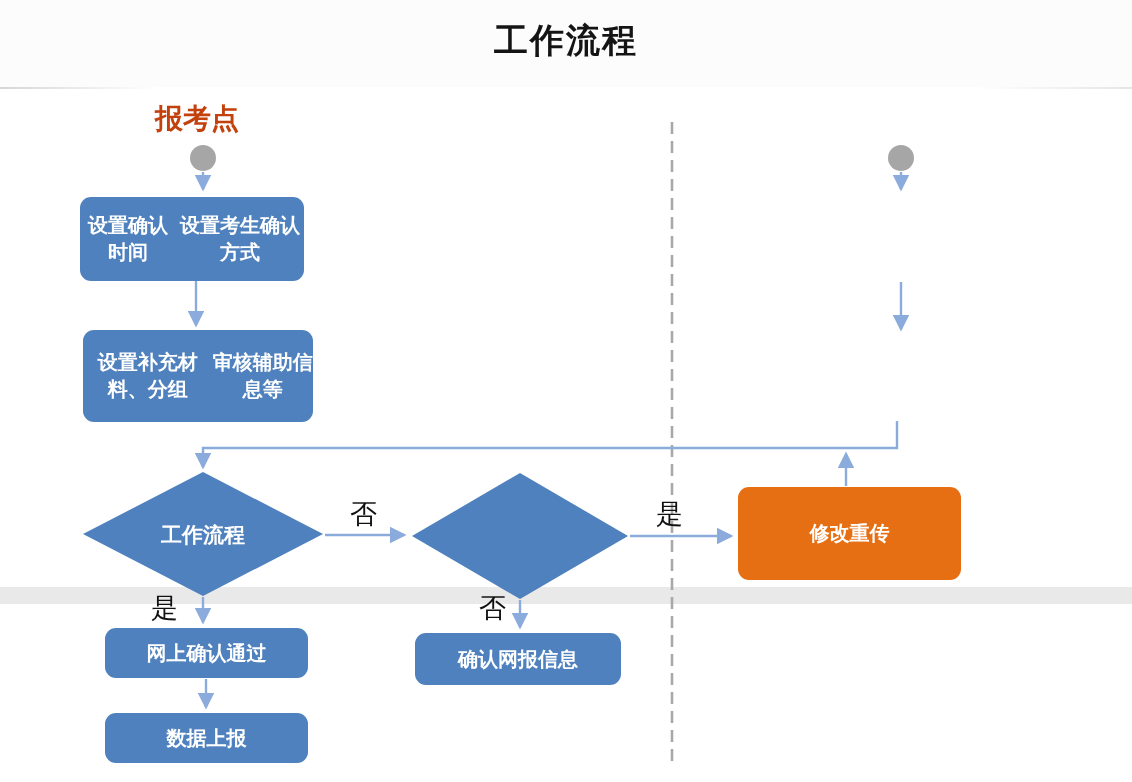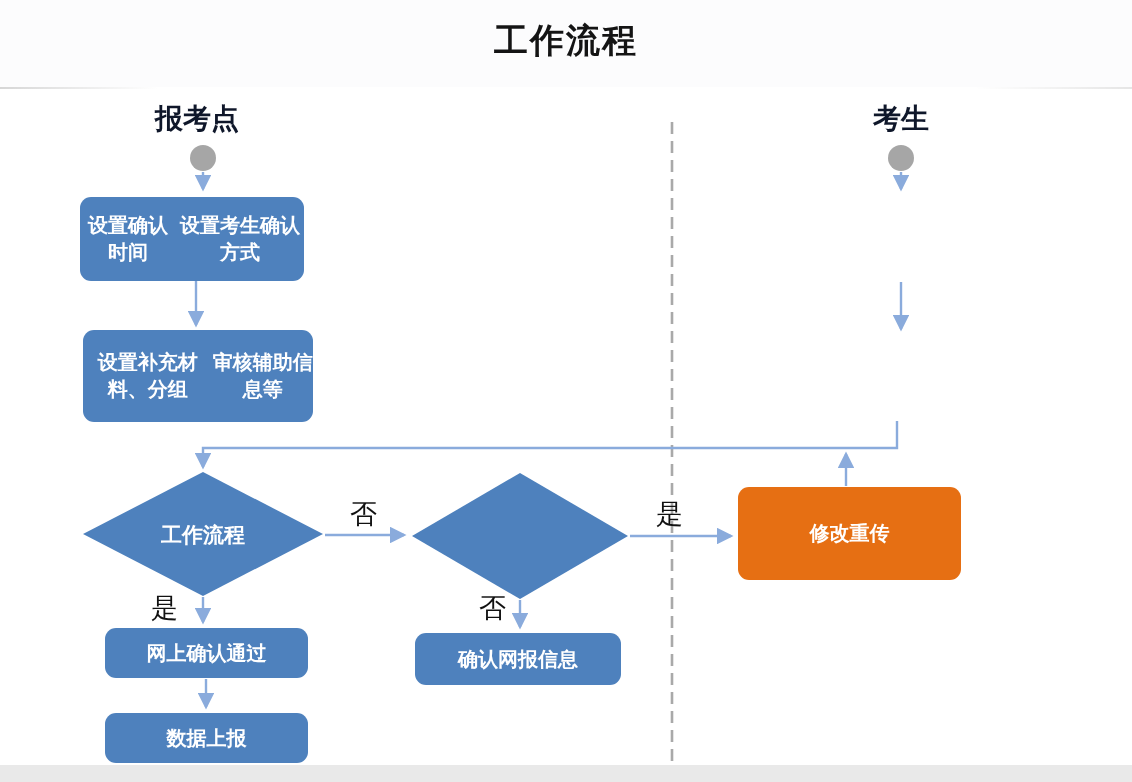--- a/index.html
+++ b/index.html
@@ -13,32 +13,32 @@
     --footer_band:#e9e9e9;
     --page_bg:#ffffff;
   }
   html,body{margin:0;padding:0;}
   body{
     width:1132px;height:782px;position:relative;overflow:hidden;
     background:var(--page_bg);
     font-family:"Liberation Sans","DejaVu Sans",sans-serif;
     color:var(--text_dark);
   }
-  .stage{position:absolute;inset:0;width:1132px;height:782px;border-radius:24px;}
+  .stage{position:absolute;inset:0;width:1132px;height:604px;border-radius:24px;}
   .top-strip{position:absolute;left:0;top:0;width:1132px;height:87px;background:#fcfcfd;}
   .top-edge{position:absolute;left:0;top:87px;width:1132px;height:2px;
     background:linear-gradient(to right, rgba(0,0,0,0.16), rgba(0,0,0,0) 14%, rgba(0,0,0,0) 86%, rgba(0,0,0,0.10));}
   .footer-band{position:absolute;left:0;bottom:0;width:1132px;height:17px;background:var(--footer_band);}
   .title{
     position:absolute;left:0;top:18px;width:1132px;text-align:center;
     font-size:34px;font-weight:700;letter-spacing:2px;color:#141414;
   }
   .lane-header{
     position:absolute;width:160px;text-align:center;top:100px;
-    font-size:28px;font-weight:700;color:#0f172a;
+    font-size:28px;font-weight:700;color:#c2410c;
   }
   .lane-header.left{left:117px;}
   .lane-header.right{left:821px;}
   svg.wires{position:absolute;left:0;top:0;}
   .connector-line{stroke:var(--connector);stroke-width:2.4;fill:none;}
   .divider-line{stroke:var(--divider);stroke-width:2.6;stroke-dasharray:12 7;fill:none;}
   .start-circle{fill:var(--circle);}
   .diamond{fill:var(--blue);}
   .arrowhead{fill:var(--connector);}
   .node{
@@ -61,21 +61,20 @@
 
 <div class="stage">
 
   <div class="top-strip"></div>
   <div class="top-edge"></div>
   <div class="footer-band"></div>
 
   <div class="title">工作流程</div>
 
   <div class="lane-header left">报考点</div>
-  <div class="lane-header right">考生</div>
 
   <svg class="wires" width="1132" height="782" viewBox="0 0 1132 782">
     <defs>
       <marker id="arr" viewBox="0 0 10 10" refX="8.5" refY="5" markerWidth="7" markerHeight="7" orient="auto-start-reverse">
         <path d="M0,0 L10,5 L0,10 z" class="arrowhead"></path>
       </marker>
     </defs>
 
     <line x1="672" y1="122" x2="672" y2="764" class="divider-line"></line>
 

